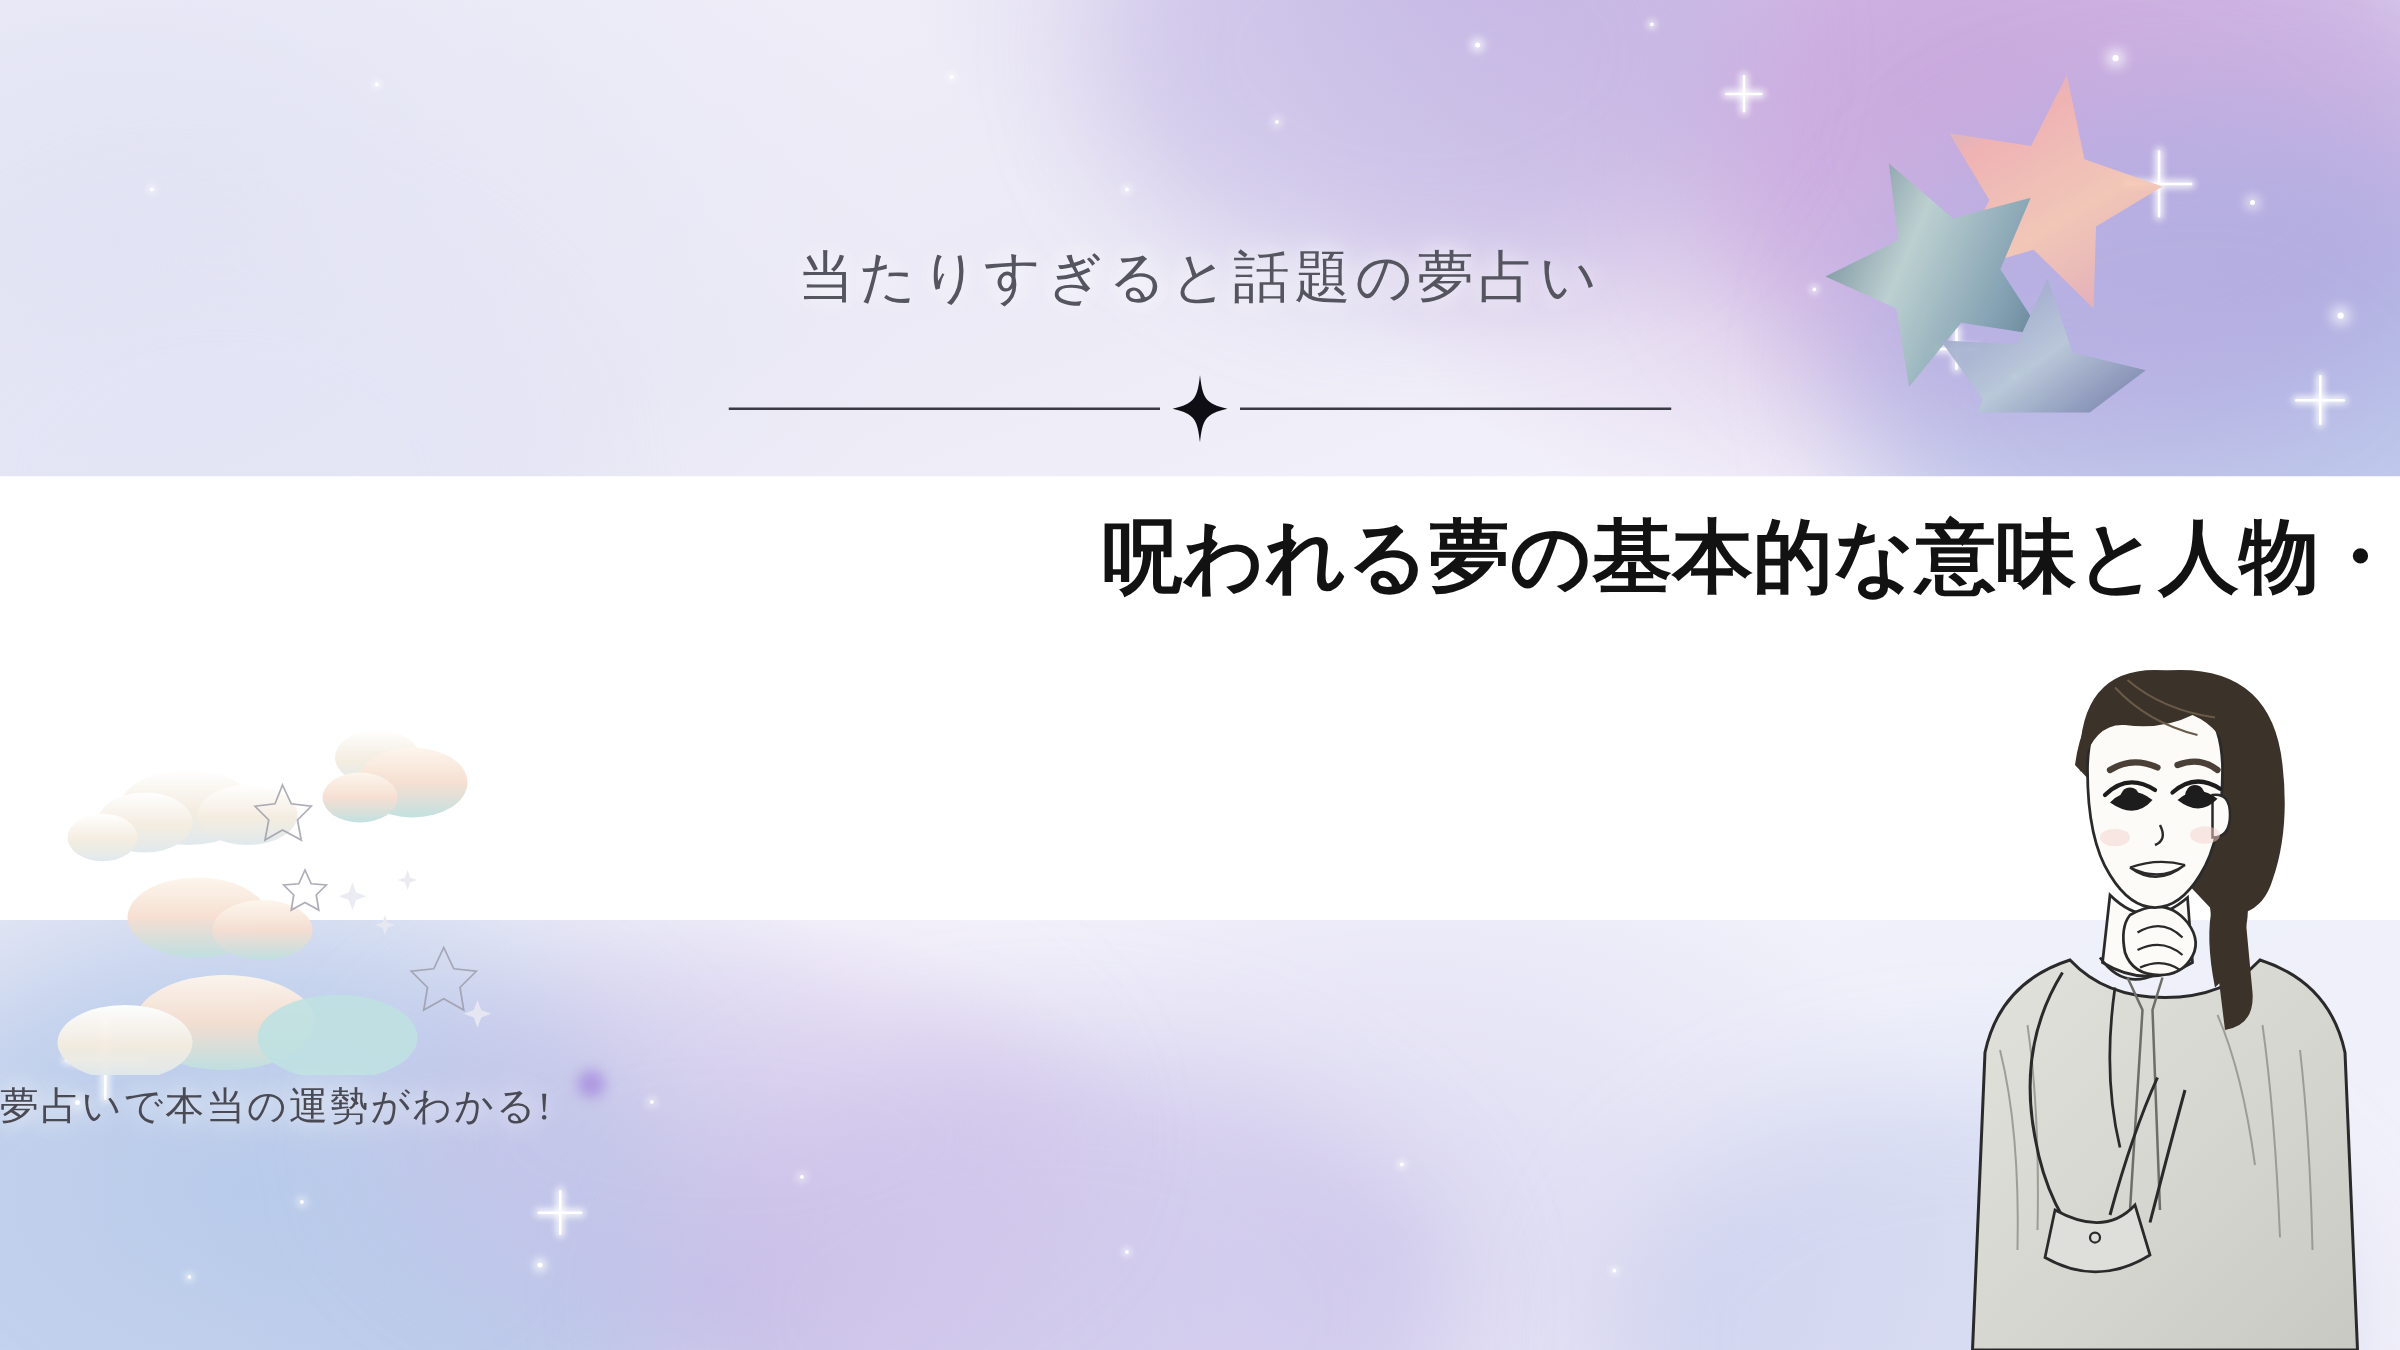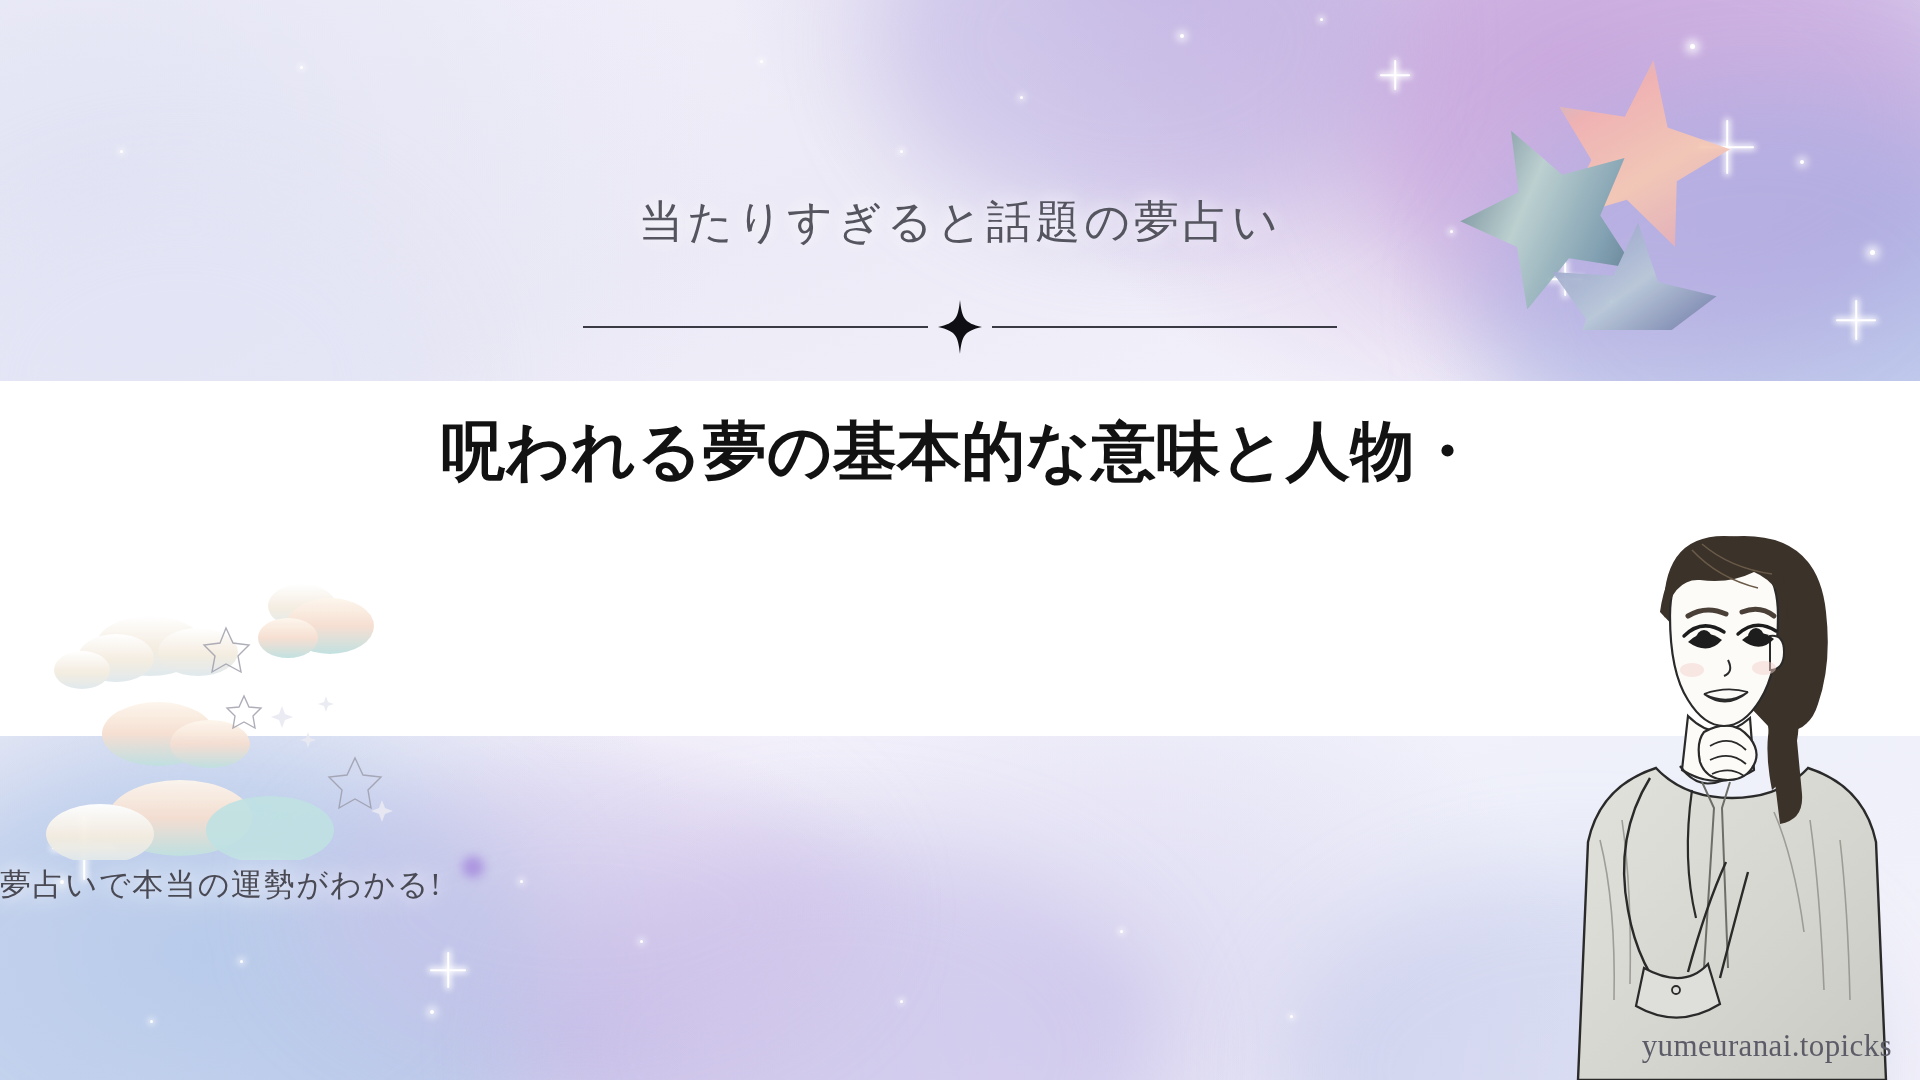--- a/index.html
+++ b/index.html
@@ -65,22 +65,22 @@
     display:flex; align-items:center; justify-content:center;
     gap:0px; z-index:8;
   }
   .dline{ height:2px; width:345px; background:#3a3a44; }
   .dstar{ width:44px; height:54px; margin:0 10px; position:relative; }
   .dstar svg{ display:block; }
 
   
   .title{
     position:absolute; left:0; right:0; top:410px;
-    text-align:center; z-index:9;
-    font-family:Liberation Sans, sans-serif;
+    text-align:right; z-index:9;
+    font-family:Liberation Mono, monospace;
     font-weight:700;
     font-size:64px;
     line-height:1.30;
     letter-spacing:.005em;
     color:#121212;
   }
   .title .ln{ display:block; white-space:nowrap; }
 
   
   .tagline{
@@ -348,15 +348,14 @@
       <path d="M176 140 q6 12 -4 16" fill="none" stroke="#2a2a2a" stroke-width="2"></path>
 
       <path d="M152 174 q22 16 44 -2 q-20 14 -44 2 Z" fill="#e2a79c" stroke="#2a2a2a" stroke-width="1.8"></path>
       <path d="M152 174 q22 -8 44 -2" fill="none" stroke="#2a2a2a" stroke-width="1.8"></path>
 
       <ellipse cx="140" cy="150" rx="12" ry="7" fill="#f3d2cc" opacity=".5"></ellipse>
       <ellipse cx="212" cy="148" rx="12" ry="7" fill="#f3d2cc" opacity=".5"></ellipse>
     </svg>
   </div>
 
-  <div class="watermark">yumeuranai.topicks</div>
 
 </div>
 
 </body></html>

